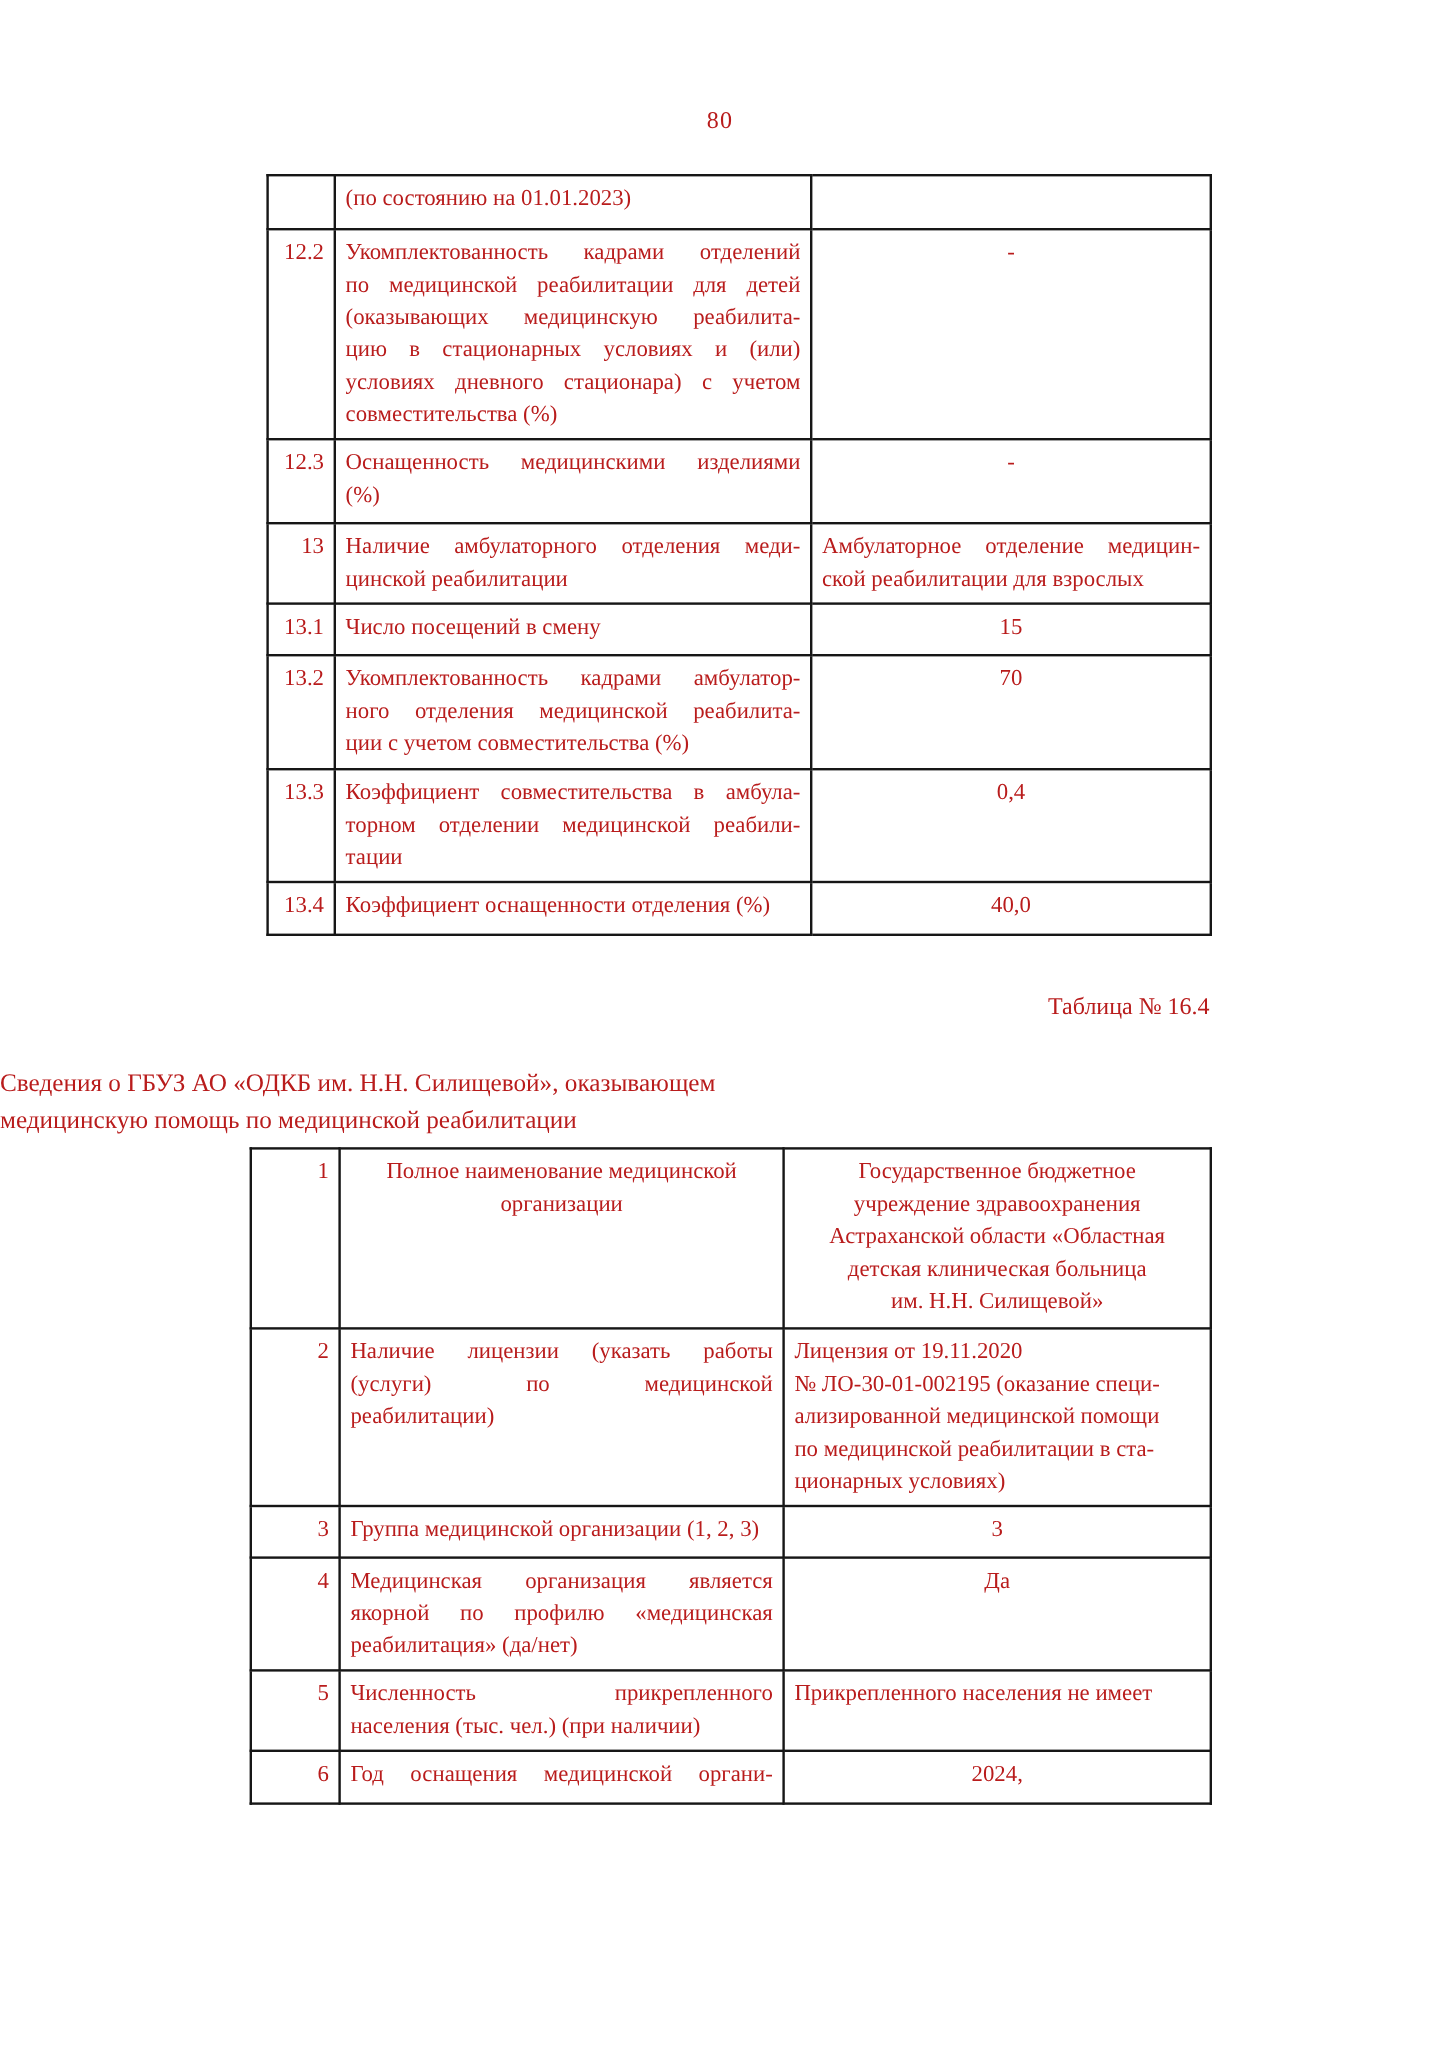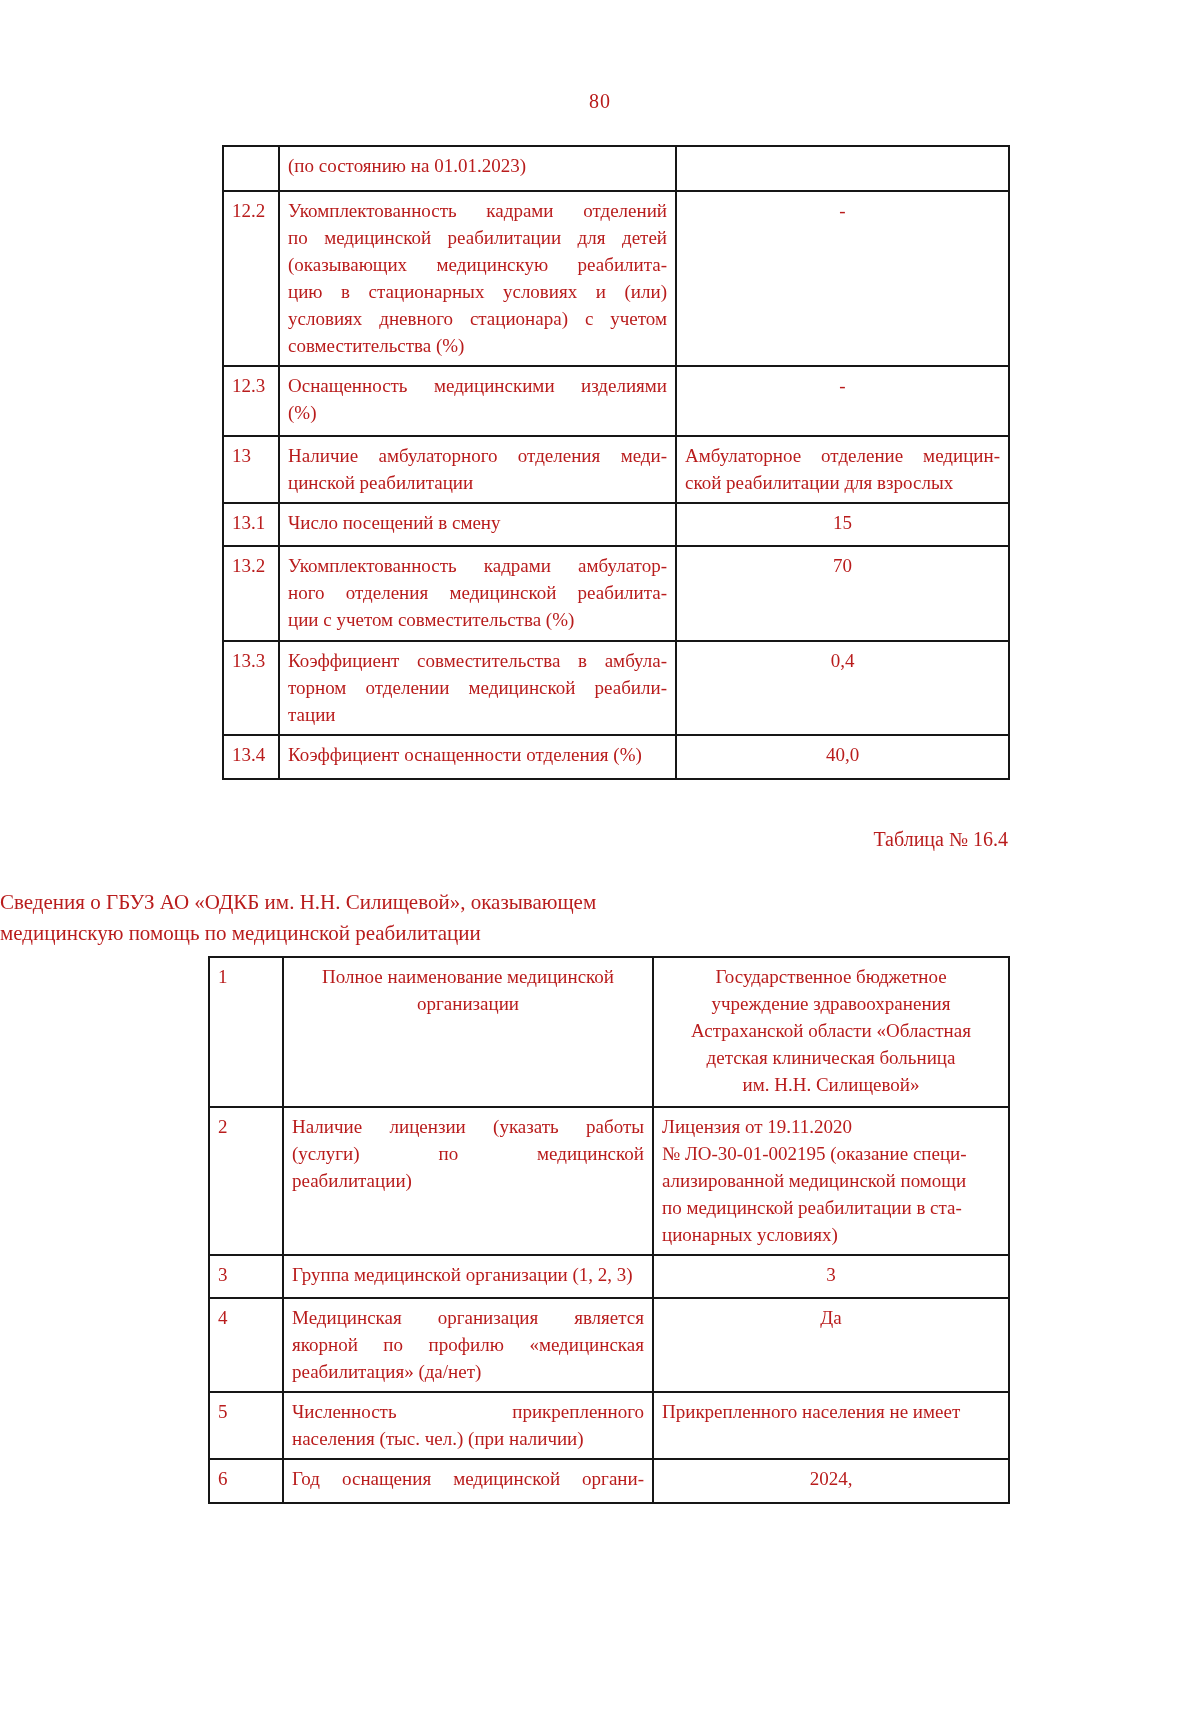--- a/index.html
+++ b/index.html
@@ -15,21 +15,21 @@
   table.t{
     border-collapse:collapse;table-layout:fixed;
     font-size:19px;line-height:27px;
   }
   table.t td{
     border:2px solid #161616;vertical-align:top;padding:5px 8px 6px 8px;
     overflow:hidden;
   }
   #table1{margin:30px 0 0 222px;width:786px;}
   #table2{margin:7px 0 0 208px;width:800px;}
-  td.num{text-align:left;padding-left:2px;padding-right:2px;}
+  td.num{text-align:right;padding-left:2px;padding-right:2px;}
   td.lbl{text-align:left;}
   td.val{text-align:center;}
   td.val.left{text-align:left;}
   td.center{text-align:center;}
   .pre{white-space:pre-line;}
   .jl-line{text-align:justify;text-align-last:justify;}
   [data-jl="last"] .jl-line:last-child{text-align:left;text-align-last:left;}
   .caption{
     margin-top:46px;padding-right:192px;text-align:right;
     font-size:20px;line-height:27px;

